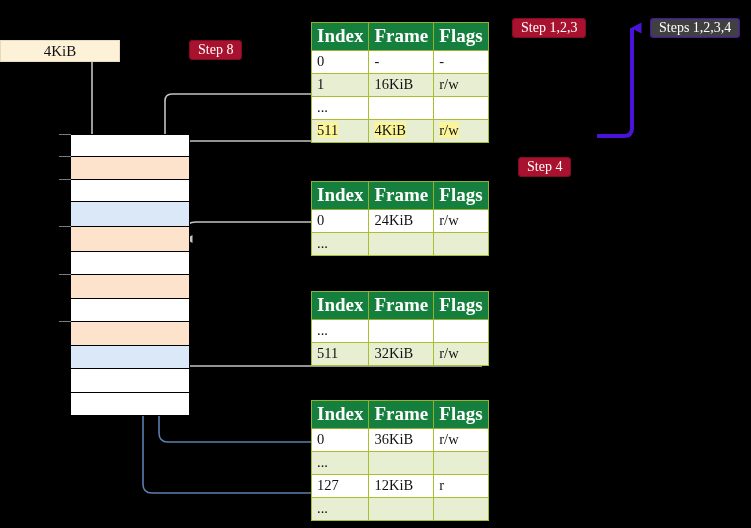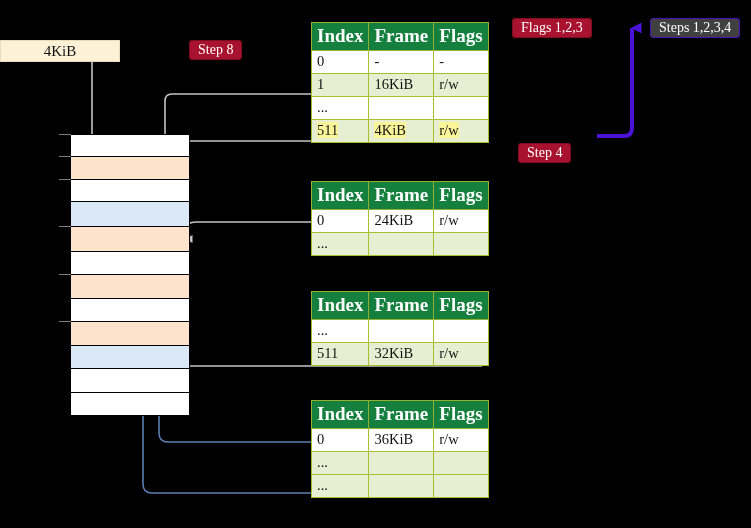--- a/index.html
+++ b/index.html
@@ -112,22 +112,22 @@
     <g>
       <path d="M597,136 L624,136 Q632,136 632,128 L632,28" stroke="#4a14d8" stroke-width="4" fill="none" marker-end="url(#apurple)"></path>
     </g>
   </svg>
 
   <div class="vabox">
     <span>4KiB</span>
   </div>
 
   <div class="pill red" style="left:189px;top:40px;">Step 8</div>
-  <div class="pill red" style="left:518px;top:143px;">Step 4</div>
-  <div class="pill red" style="left:512px;top:18px;">Flags 1,2,3</div>
+  <div class="pill red" style="left:518px;top:157px;">Step 4</div>
+  <div class="pill red" style="left:512px;top:18px;">Step 1,2,3</div>
   <div class="pill blue" style="left:650px;top:18px;">Steps 1,2,3,4</div>
 
   <div class="memcol" id="memcol">
       <div class="memrow" style="top: 0px; height: 22px;">
         <div class="tick" style="top: -1px;"></div>
       </div>
       <div class="memrow orange" style="top: 22px; height: 23px;">
         <div class="tick" style="top: -1px;"></div>
       </div>
       <div class="memrow" style="top: 45px; height: 22px;">
@@ -238,20 +238,25 @@
         <tr class="plain">
           <td>0</td>
           <td>36KiB</td>
           <td>r/w</td>
         </tr>
         <tr class="alt">
           <td>...</td>
           <td></td>
           <td></td>
         </tr>
+        <tr class="plain">
+          <td>127</td>
+          <td>12KiB</td>
+          <td>r</td>
+        </tr>
         <tr class="alt">
           <td>...</td>
           <td></td>
           <td></td>
         </tr>
       </tbody>
   </table>
 
 </div>
 

